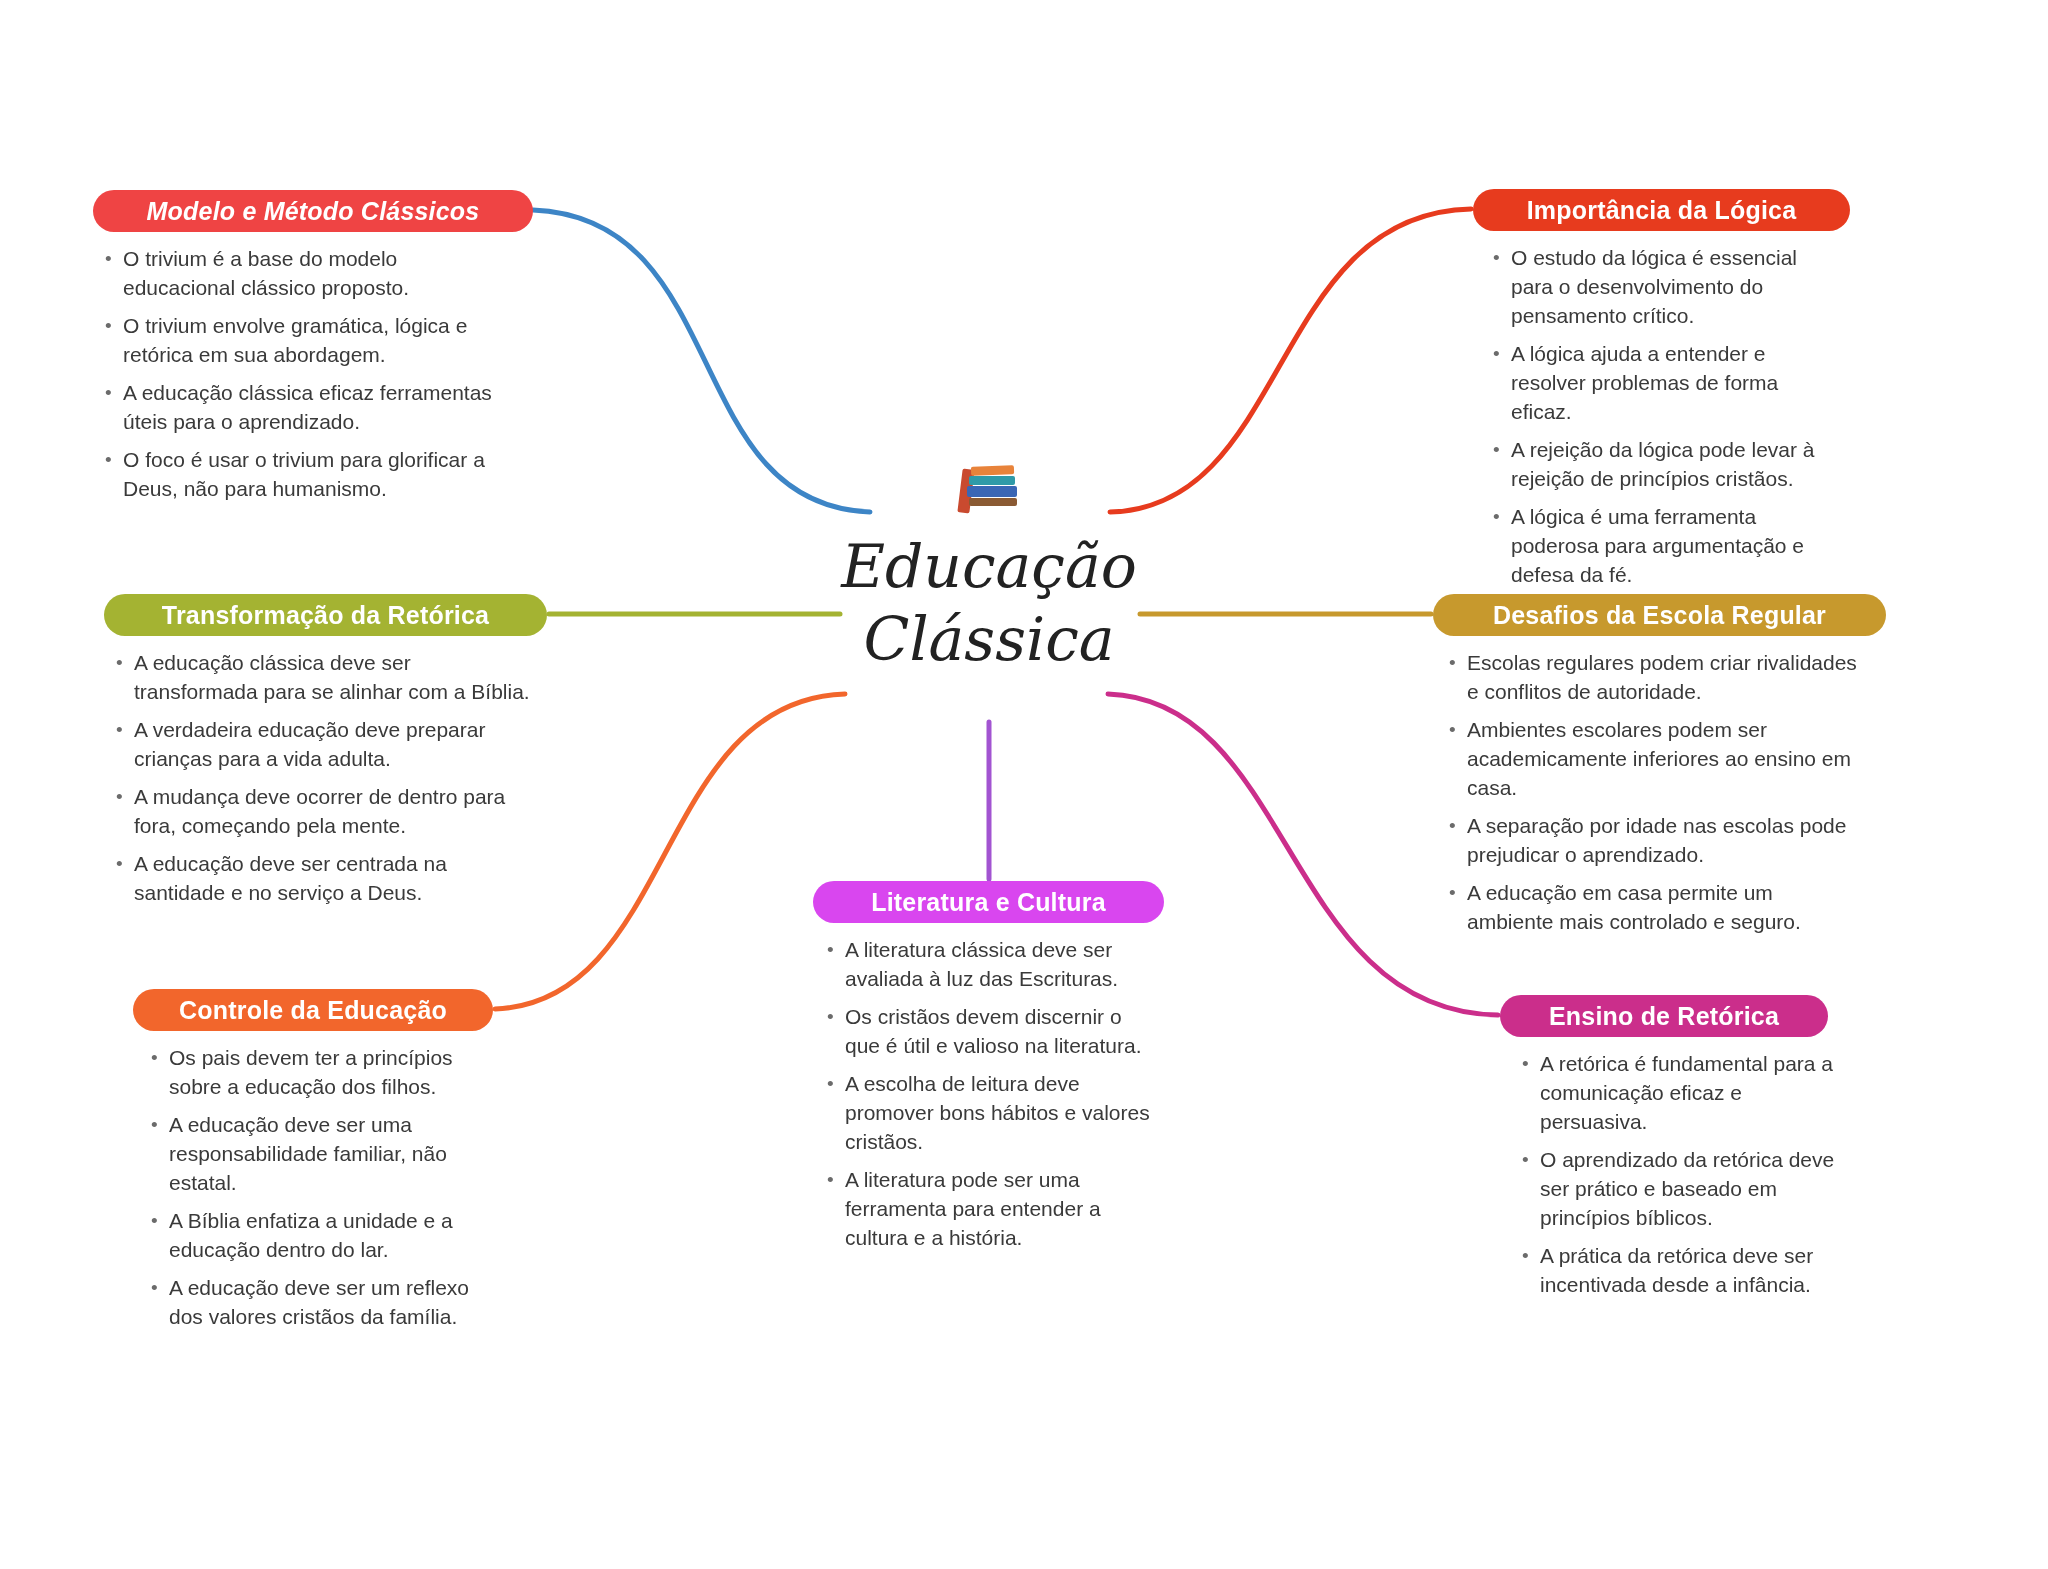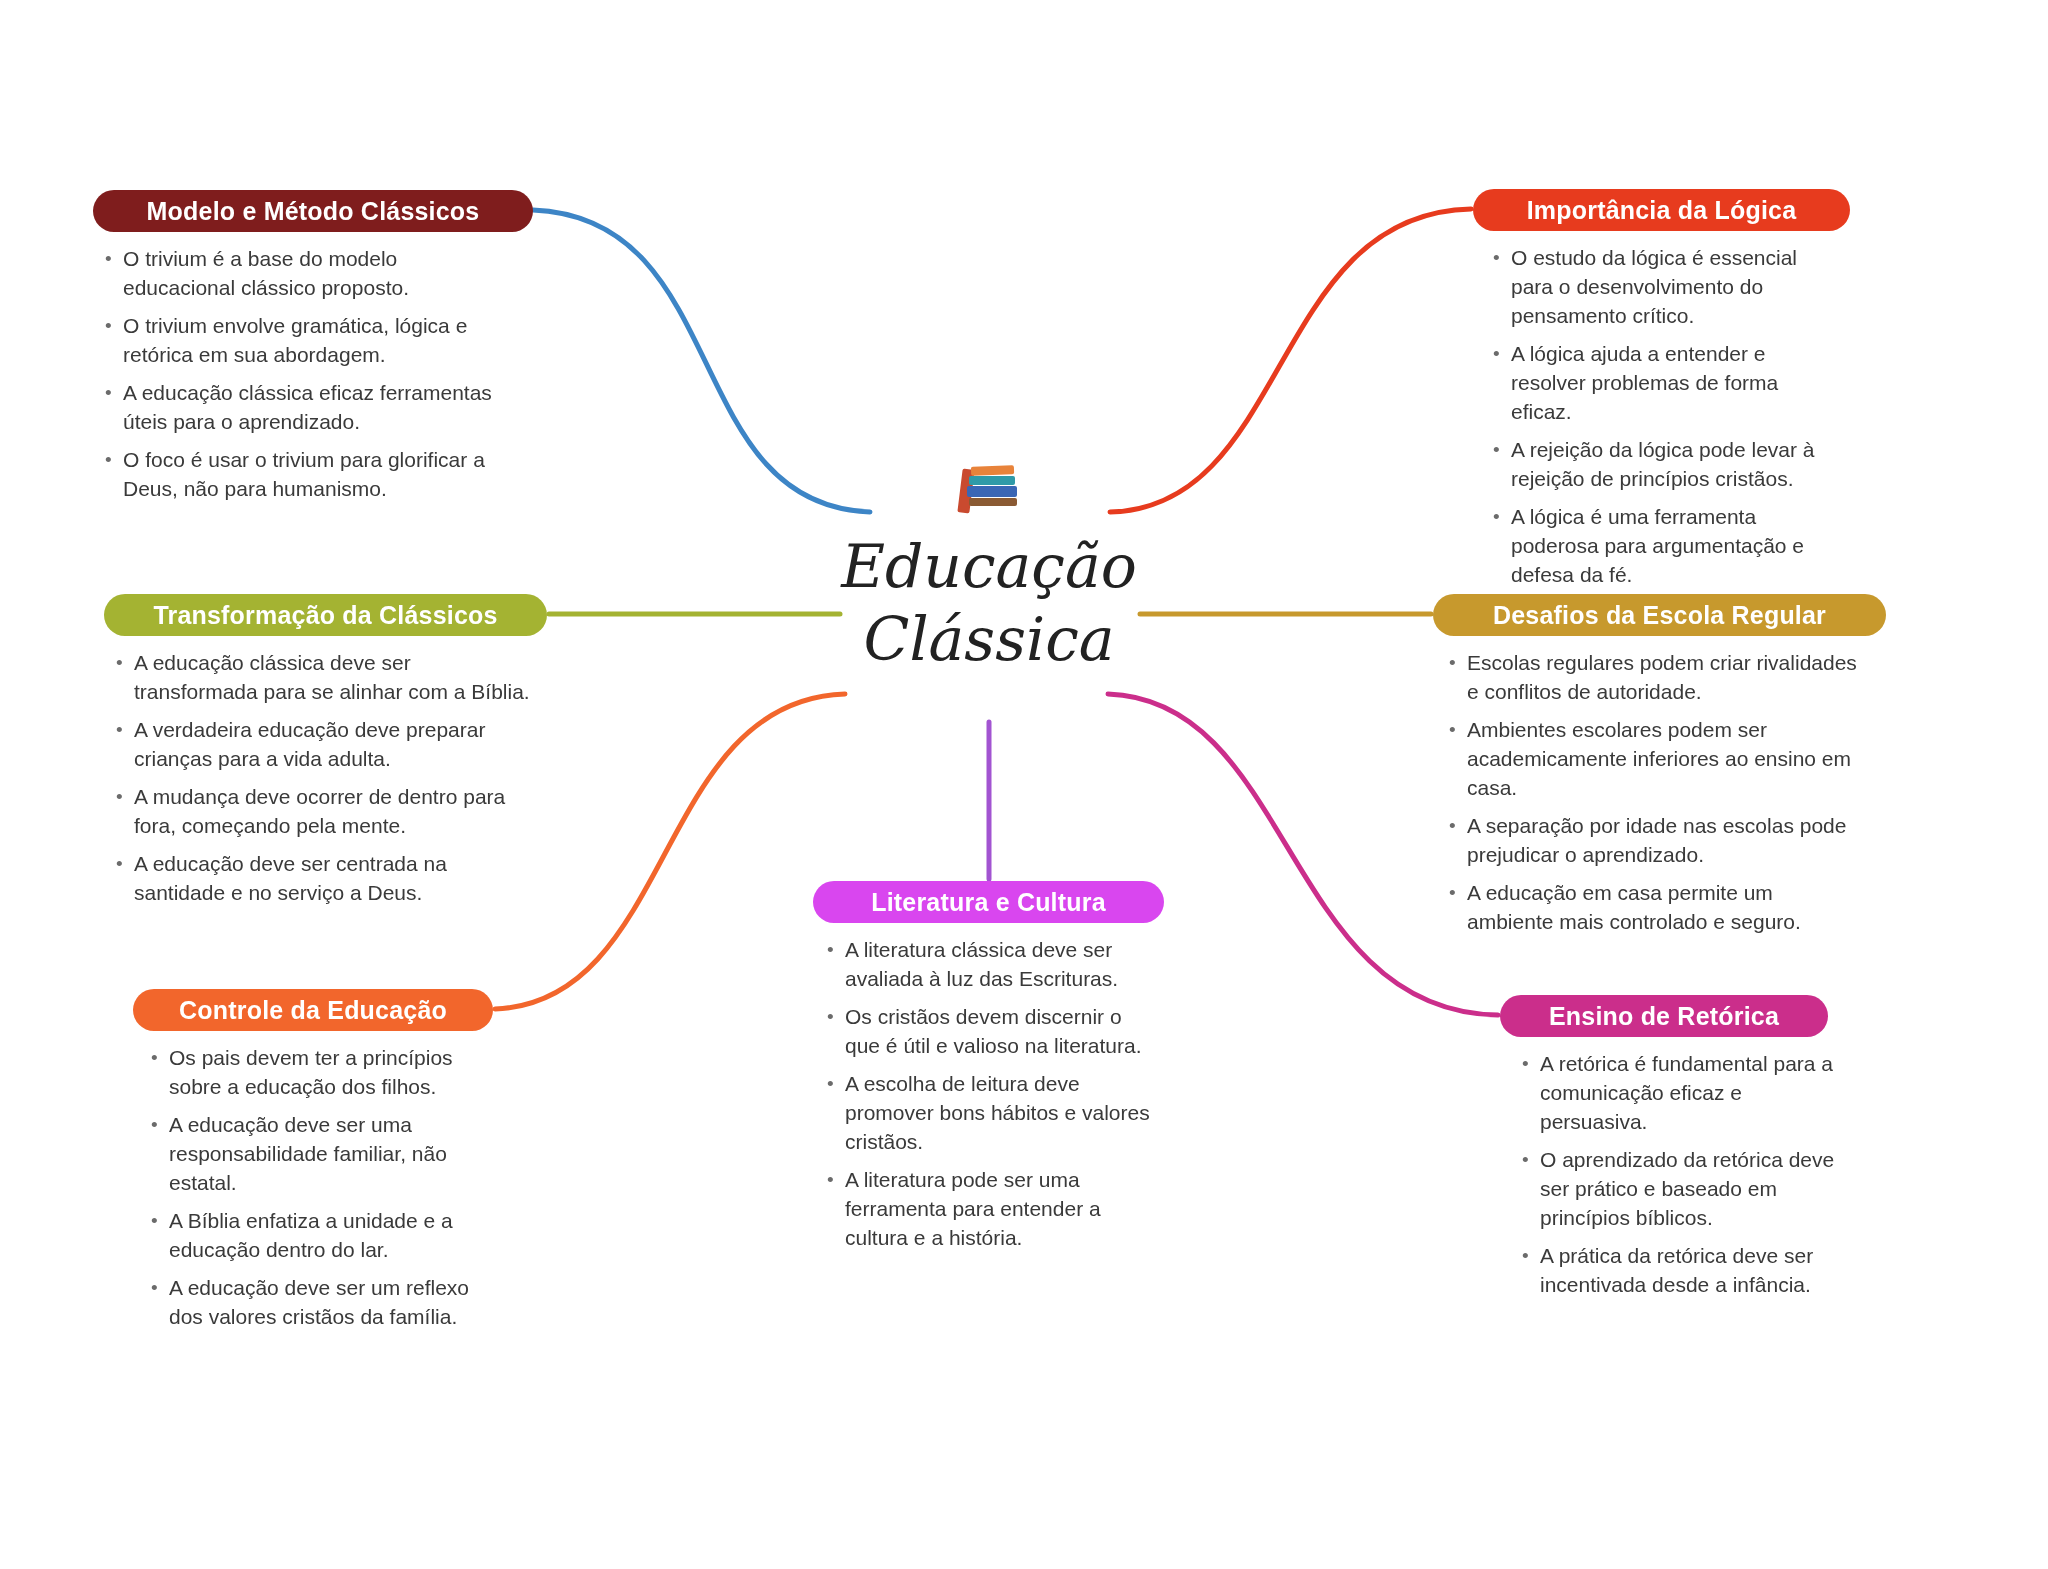--- a/index.html
+++ b/index.html
@@ -111,31 +111,31 @@
         <rect x="15" y="36" width="48" height="8" rx="2" fill="#8a5a33"></rect>
       </svg>
     </span>
     <div class="center-title">
       <div>Educação</div>
       <div>Clássica</div>
     </div>
   </div>
 
   <section class="branch b0">
-    <div class="pill" style="background-color: #7f1d1d;">Modelo e Método Clássicos</div>
+    <div class="pill" style="background-color: #ef4444; font-style: italic;">Modelo e Método Clássicos</div>
     <ul class="items">
       <li>O trivium é a base do modelo educacional clássico proposto.</li>
       <li>O trivium envolve gramática, lógica e retórica em sua abordagem.</li>
       <li>A educação clássica eficaz ferramentas úteis para o aprendizado.</li>
       <li>O foco é usar o trivium para glorificar a Deus, não para humanismo.</li>
     </ul>
   </section>
 
   <section class="branch b1">
-    <div class="pill" style="background-color: rgb(164, 179, 50);">Transformação da Clássicos</div>
+    <div class="pill" style="background-color: rgb(164, 179, 50);">Transformação da Retórica</div>
     <ul class="items">
       <li>A educação clássica deve ser transformada para se alinhar com a Bíblia.</li>
       <li>A verdadeira educação deve preparar crianças para a vida adulta.</li>
       <li>A mudança deve ocorrer de dentro para fora, começando pela mente.</li>
       <li>A educação deve ser centrada na santidade e no serviço a Deus.</li>
     </ul>
   </section>
 
   <section class="branch b2">
     <div class="pill" style="background-color: rgb(242, 102, 44);">Controle da Educação</div>

